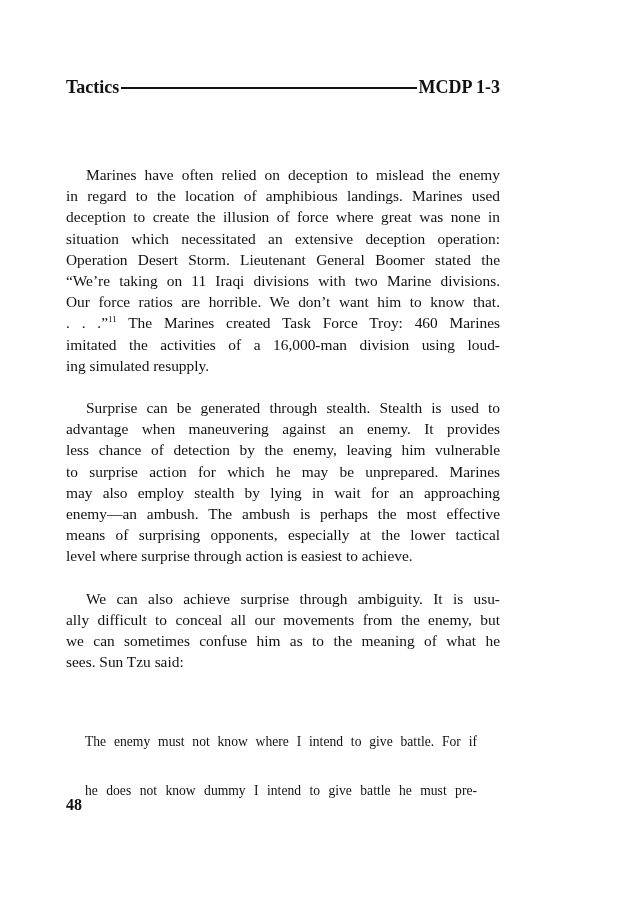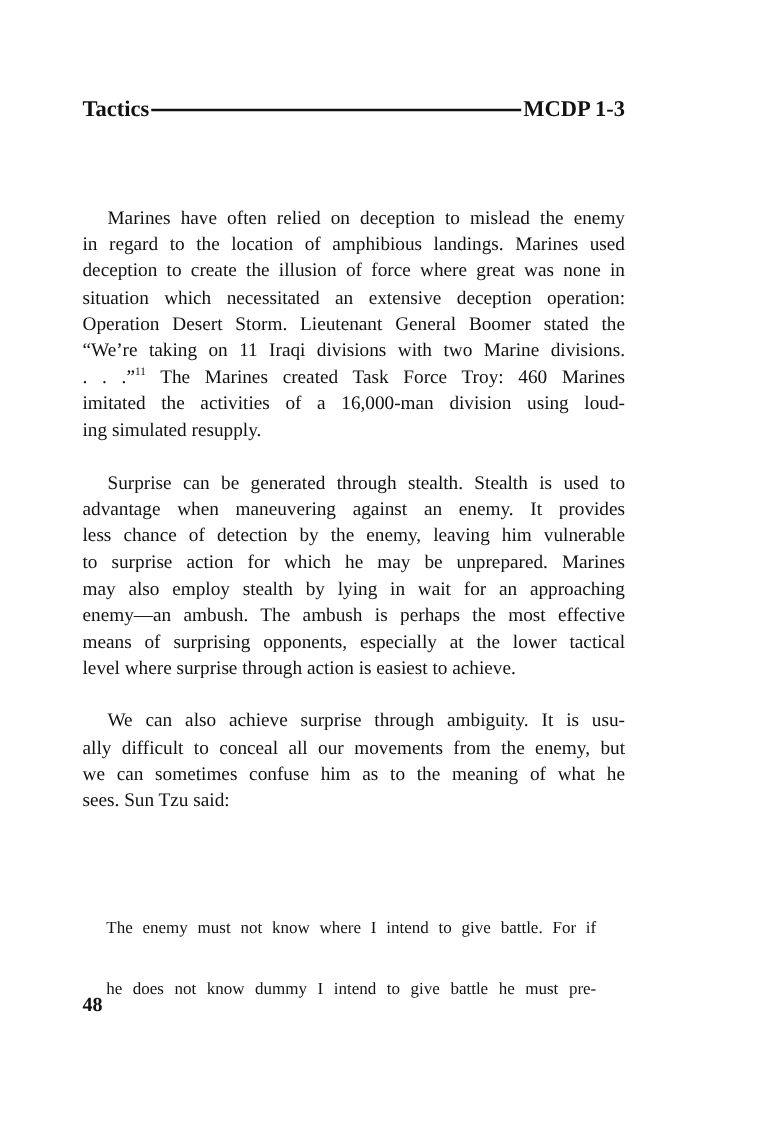--- a/index.html
+++ b/index.html
@@ -95,20 +95,21 @@
 </div>
 
 <div class="body-text">
   <div class="para">
     <span class="line first">Marines have often relied on deception to mislead the enemy</span>
     <span class="line">in regard to the location of amphibious landings. Marines used</span>
     <span class="line">deception to create the illusion of force where great was none in</span>
     <span class="line">situation which necessitated an extensive deception operation:</span>
     <span class="line">Operation Desert Storm. Lieutenant General Boomer stated the</span>
     <span class="line">“We’re taking on 11 Iraqi divisions with two Marine divisions.</span>
+    <span class="line">Our force ratios are horrible. We don’t want him to know that.</span>
     <span class="line"><span>. . .”</span><sup>11</sup><span> The Marines created Task Force Troy: 460 Marines</span></span>
     <span class="line">imitated the activities of a 16,000-man division using loud-</span>
     <span class="line last">ing simulated resupply.</span>
   </div>
 
   <div class="para">
     <span class="line first">Surprise can be generated through stealth. Stealth is used to</span>
     <span class="line">advantage when maneuvering against an enemy. It provides</span>
     <span class="line">less chance of detection by the enemy, leaving him vulnerable</span>
     <span class="line">to surprise action for which he may be unprepared. Marines</span>

